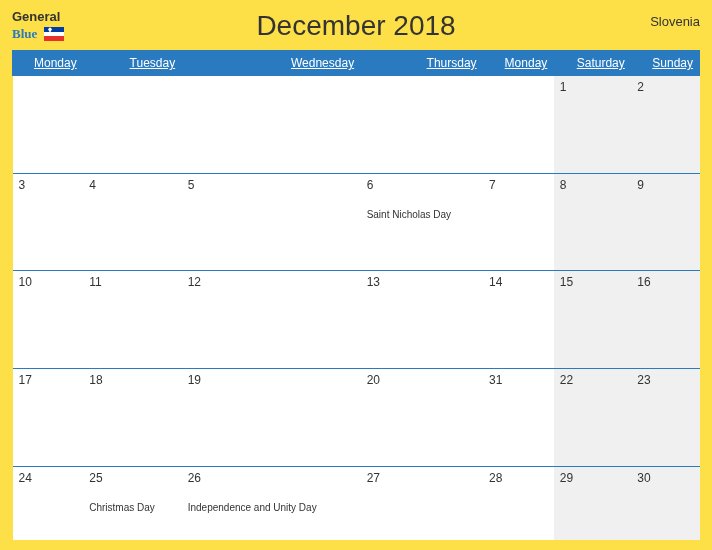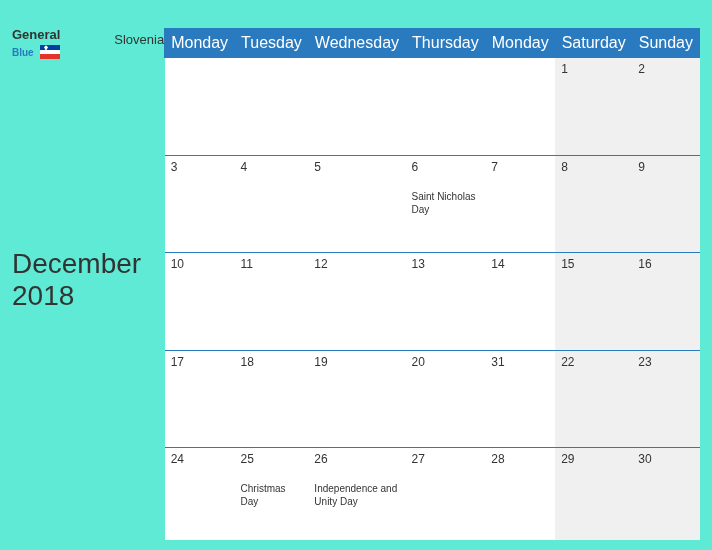--- a/index.html
+++ b/index.html
@@ -6,24 +6,24 @@
     body {
       font-family: Arial, sans-serif;
       background: #fff;
       width: 712px;
       height: 550px;
       overflow: hidden;
     }
     .calendar-container {
       width: 712px;
       height: 550px;
-      background: #5eead4;
-      padding: 28px 12px 10px 12px;
+      background: #fde047;
+      padding: 10px 12px 10px 12px;
       display: flex;
-      flex-direction: row;
+      flex-direction: column;
     }
     .header {
       display: flex;
       align-items: center;
       justify-content: center;
       position: relative;
       margin-bottom: 8px;
     }
     .logo {
       position: absolute;
@@ -52,25 +52,26 @@
       color: #333;
     }
     .calendar-table {
       width: 100%;
       border-collapse: collapse;
       flex: 1;
     }
     .calendar-table thead tr th {
       background: #2a7abf;
       color: #fff;
-      font-size: 16px;
+      font-size: 12px;
       font-weight: normal;
       padding: 5px 6px;
-      text-align: center;
+      text-align: right;
       border: 1px solid #2a7abf;
+      text-decoration: underline;
     }
     .calendar-table tbody tr td {
       border: none;
       border-top: 1.5px solid #2a7abf;
       vertical-align: top;
       padding: 4px 6px;
       font-size: 12px;
       color: #333;
       height: 68px;
       background: #fff;
@@ -102,21 +103,21 @@
     }
   </style>
 </head>
 <body>
 
 <div class="calendar-container">
   <div class="header">
     <div class="logo">
       <span class="logo-general">General</span>
       <span>
-        <span style="color:#2a7abf;font-size:10px;font-weight:bold;">Blue</span>
+        <span style="color:#2a7abf;font-size:13px;font-weight:bold;font-family:Liberation Serif, serif;">Blue</span>
         <svg width="20" height="14" viewBox="0 0 20 14" style="vertical-align:middle;margin-left:2px;">
           <rect width="20" height="5" fill="#003DA5"></rect>
           <rect y="5" width="20" height="4" fill="#fff"></rect>
           <rect y="9" width="20" height="5" fill="#E63329"></rect>
           <polygon points="4,2 8,2 6,6" fill="#fff"></polygon>
           <circle cx="6" cy="2" r="1.5" fill="#fff"></circle>
         </svg>
       </span>
     </div>
     <h1 class="month-title">December 2018</h1>

